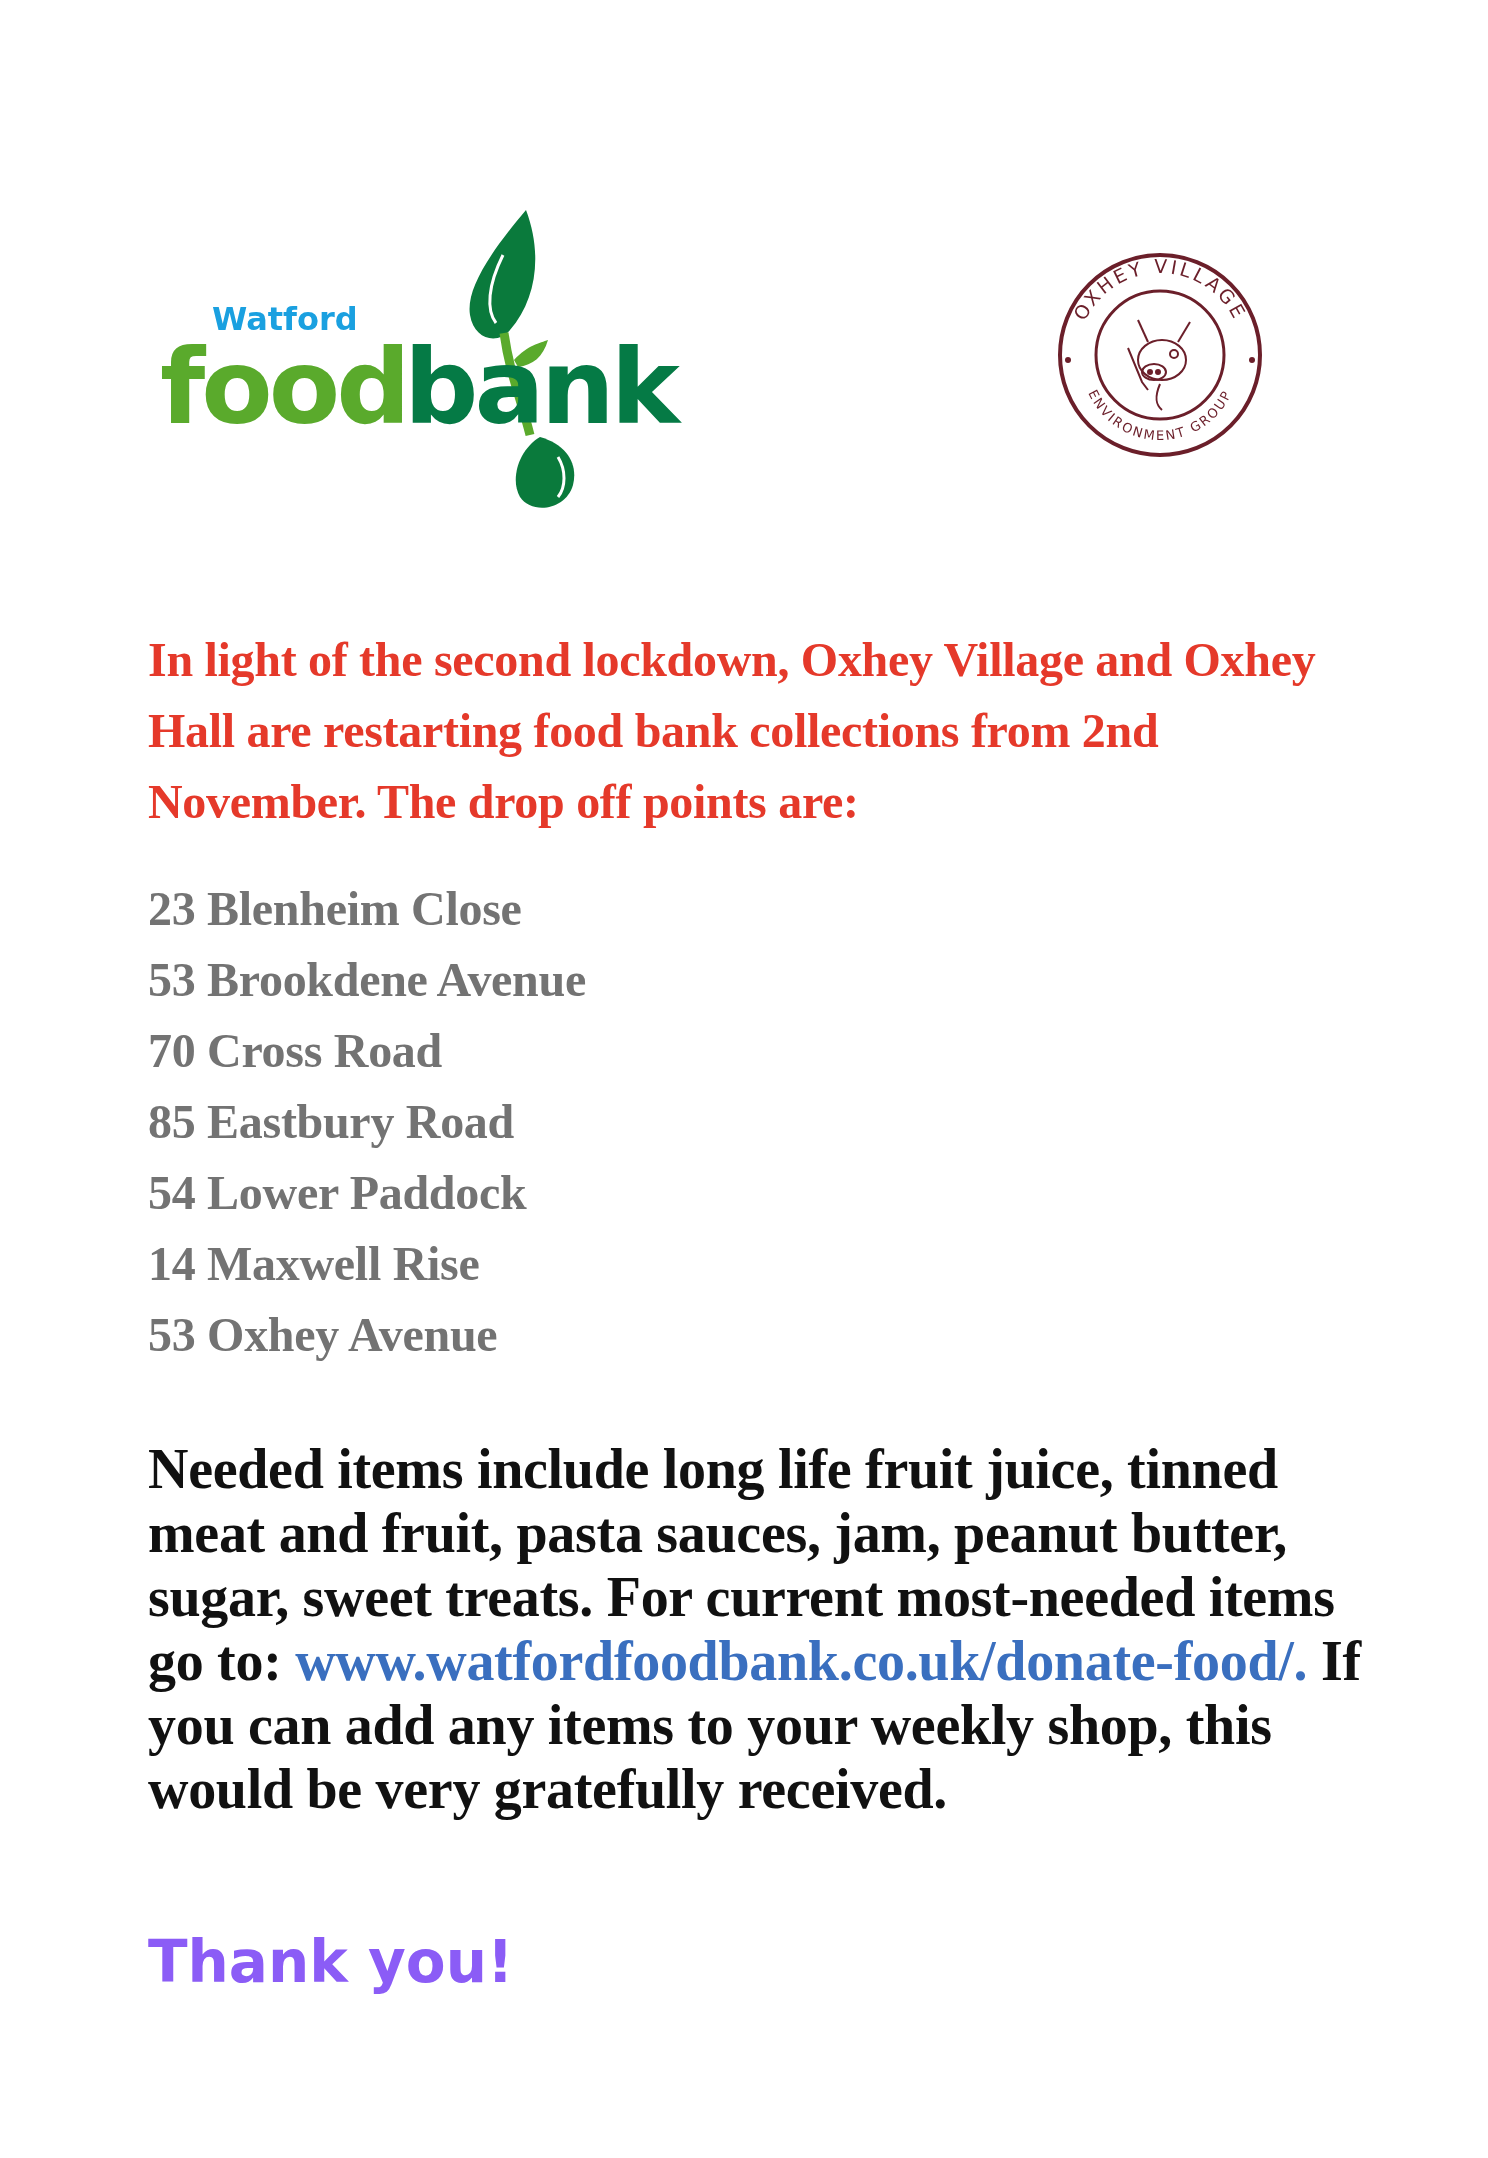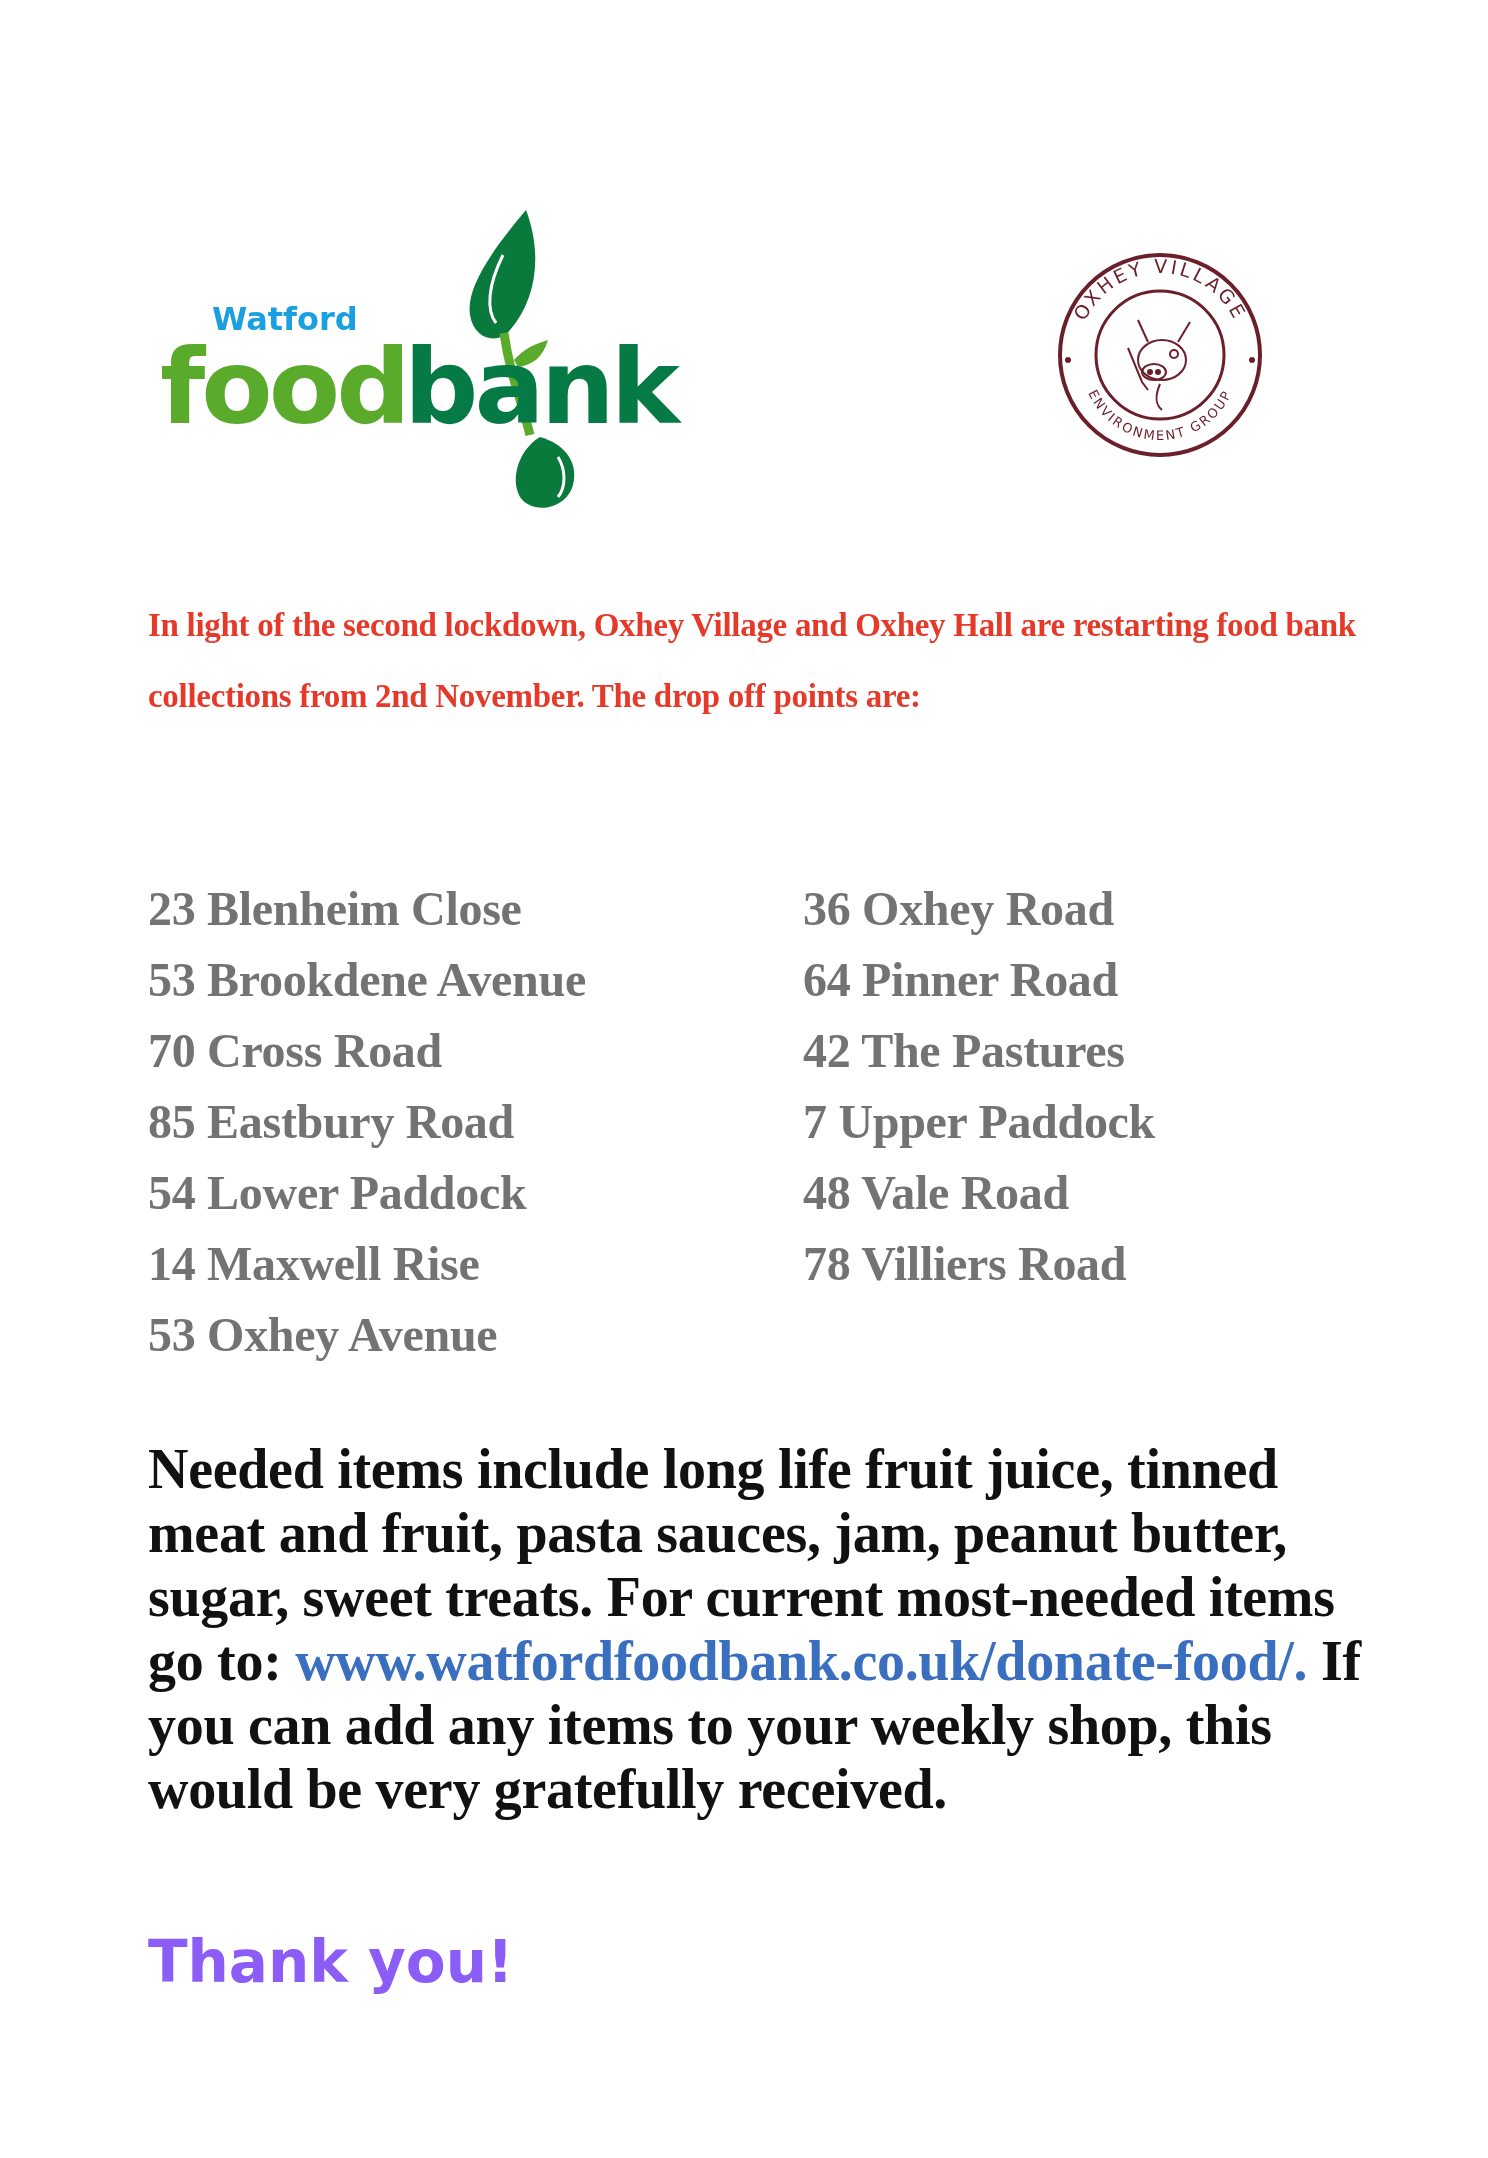--- a/index.html
+++ b/index.html
@@ -1,19 +1,19 @@
 <!DOCTYPE html>
 <html><head>
 <meta charset="utf-8">
 <style>
   html, body { margin:0; padding:0; background:#ffffff; }
   body { width:1488px; height:2158px; position:relative; overflow:hidden; font-family:"Liberation Serif", serif; }
   .logo-foodbank { position:absolute; left:148px; top:195px; width:540px; height:320px; }
   .logo-oxhey { position:absolute; left:1050px; top:250px; width:220px; height:210px; }
-  .intro { position:absolute; left:148px; top:590px; width:1240px; color:#e5392a; font-weight:bold; font-size:33px; line-height:71px; letter-spacing:-0.3px; }
+  .intro { position:absolute; left:148px; top:624px; width:1240px; color:#e5392a; font-weight:bold; font-size:48px; line-height:71px; letter-spacing:-0.3px; }
   .addresses { position:absolute; left:148px; top:873px; width:1200px; display:flex; }
   .col { list-style:none; margin:0; padding:0; }
   .col li { font-weight:bold; font-size:48px; line-height:71px; color:#737373; letter-spacing:-0.3px; }
   .col-left { width:655px; }
   .needs { position:absolute; left:148px; top:1437px; width:1240px; font-weight:bold; font-size:56px; line-height:64px; color:#111; letter-spacing:-0.3px; }
   .needs a { color:#3a6fbf; text-decoration:none; }
   .thanks { position:absolute; left:148px; top:1928px; font-family:"DejaVu Sans", sans-serif; font-weight:bold; font-size:58px; color:#8b5cf6; }
 </style>
 </head>
 <body>
@@ -71,27 +71,19 @@
 <div class="addresses">
   <ul class="col col-left">
     <li>23 Blenheim Close</li>
     <li>53 Brookdene Avenue</li>
     <li>70 Cross Road</li>
     <li>85 Eastbury Road</li>
     <li>54 Lower Paddock</li>
     <li>14 Maxwell Rise</li>
     <li>53 Oxhey Avenue</li>
   </ul>
-  <ul class="col col-right">
-    <li>36 Oxhey Road</li>
-    <li>64 Pinner Road</li>
-    <li>42 The Pastures</li>
-    <li>7 Upper Paddock</li>
-    <li>48 Vale Road</li>
-    <li>78 Villiers Road</li>
-  </ul>
 </div>
 
 <div class="needs">
   <span>Needed items include long life fruit juice, tinned meat and fruit, pasta sauces, jam, peanut butter, sugar, sweet treats. For current most-needed items go to: </span><a>www.watfordfoodbank.co.uk/donate-food/.</a><span> If you can add any items to your weekly shop, this would be very gratefully received.</span>
 </div>
 
 <div class="thanks">Thank you!</div>
 
 </body></html>

